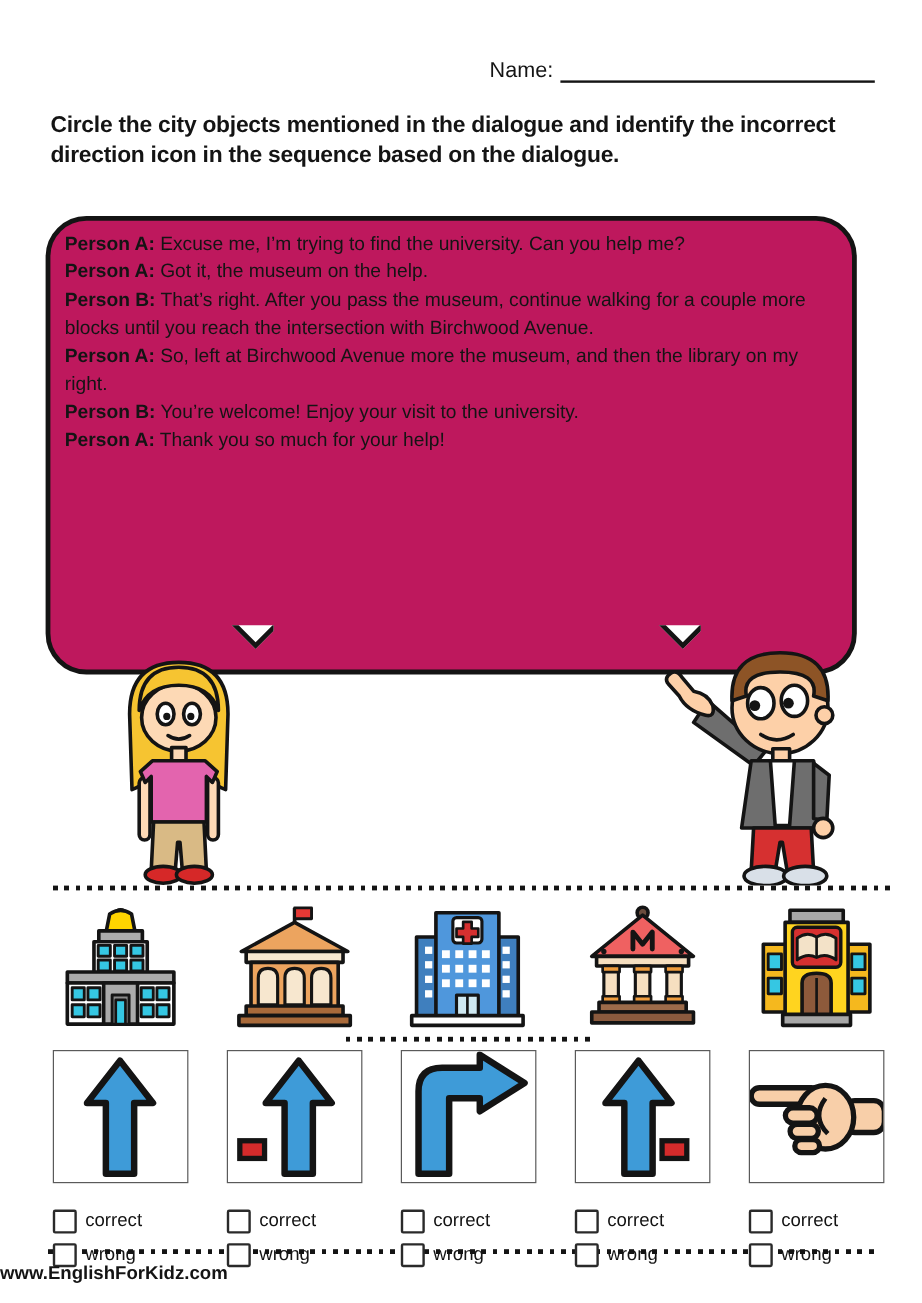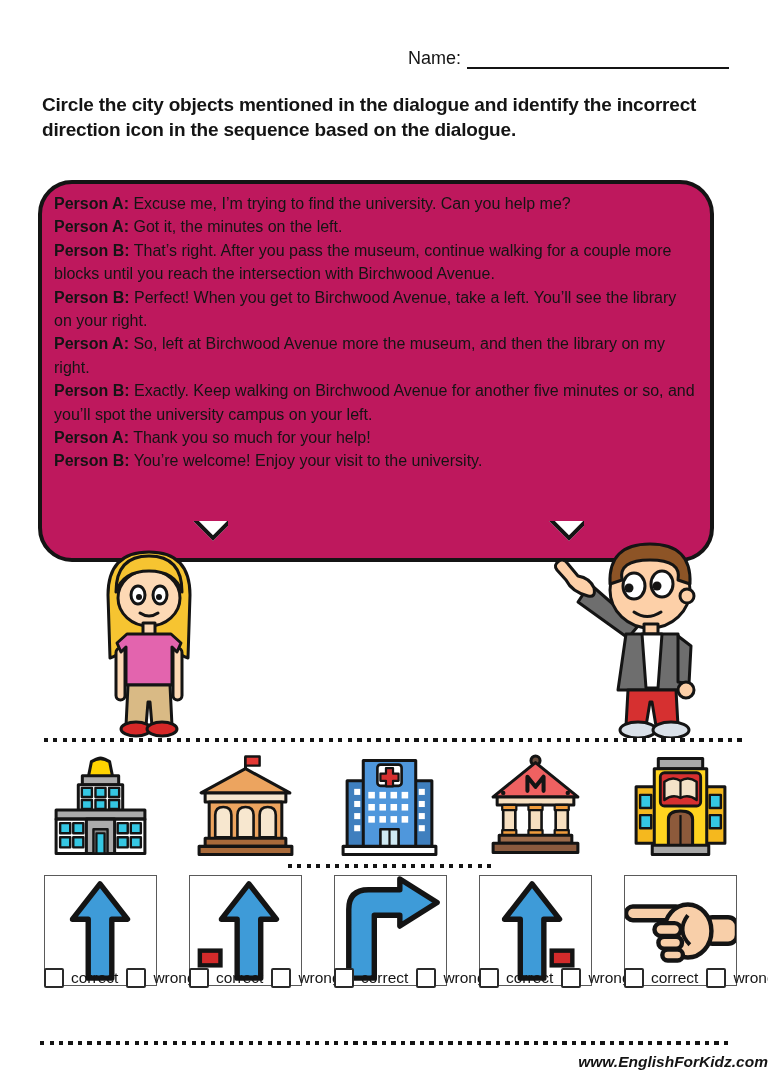--- a/index.html
+++ b/index.html
@@ -24,45 +24,43 @@
   #dots-mid{left:288px;top:864px;width:208px;}
   #dots-bottom{left:40px;top:1041px;width:692px;}
   
   .char{position:absolute;}
   
   .bld{position:absolute;top:752px;width:113px;height:106px;}
   
   .dir-box{position:absolute;top:875px;width:113px;height:111px;border:1.5px solid #5a5a5a;box-sizing:border-box;background:#fff;}
   .dir-box svg{width:100%;height:100%;display:block;}
   
-  .ans{position:absolute;top:968px;display:flex;flex-direction:row;gap:8px;}
+  .ans{position:absolute;top:1008px;display:flex;flex-direction:column;gap:8px;}
   .opt{display:flex;align-items:center;font-size:15.5px;}
   .cb{width:20px;height:20px;border:2.5px solid #2a2a2a;border-radius:2px;background:#fff;box-sizing:border-box;margin-right:7px;flex:none;}
   
-  .footer{position:absolute;left:0;right:0;top:1053px;text-align:right;font-size:15.5px;font-weight:bold;font-style:italic;}
+  .footer{position:absolute;left:0;right:0;top:1053px;text-align:left;font-size:15.5px;font-weight:bold;}
 </style>
 </head>
 <body>
 
 <div class="name-row">
   <span>Name:</span>
   <span class="name-blank"></span>
 </div>
 
 <div class="title">Circle the city objects mentioned in the dialogue and identify the incorrect direction icon in the sequence based on the dialogue.</div>
 
 <div class="bubble">
   <p><b>Person A:</b> <span>Excuse me, I’m trying to find the university. Can you help me?</span></p>
-  <p><b>Person A:</b> <span>Got it, the minutes on the left.</span></p>
+  <p><b>Person A:</b> <span>Got it, the museum on the help.</span></p>
   <p><b>Person B:</b> <span>That’s right. After you pass the museum, continue walking for a couple more blocks until you reach the intersection with Birchwood Avenue.</span></p>
-  <p><b>Person B:</b> <span>Perfect! When you get to Birchwood Avenue, take a left. You’ll see the library on your right.</span></p>
   <p><b>Person A:</b> <span>So, left at Birchwood Avenue more the museum, and then the library on my right.</span></p>
-  <p><b>Person B:</b> <span>Exactly. Keep walking on Birchwood Avenue for another five minutes or so, and you’ll spot the university campus on your left.</span></p>
+  <p><b>Person B:</b> <span>You’re welcome! Enjoy your visit to the university.</span></p>
   <p><b>Person A:</b> <span>Thank you so much for your help!</span></p>
-  <p><b>Person B:</b> <span>You’re welcome! Enjoy your visit to the university.</span></p>
 </div>
 <div class="tail" style="left:192px;"></div>
 <div class="tail" style="left:548px;"></div>
 
 <svg class="char" style="left:80px;top:540px;" width="138" height="198" viewBox="0 0 138 198">
   <g stroke="#141414" stroke-width="3" stroke-linejoin="round">
     <path d="M30,118 L28,55 Q28,12 69,12 Q110,12 110,55 L108,118 Q93,113 87,96 L51,96 Q45,113 30,118 Z" fill="#F6C431"></path>
     <ellipse cx="69" cy="58" rx="31" ry="28" fill="#FDD9B5"></ellipse>
     <path d="M36,52 Q36,16 69,16 Q102,16 102,52 Q95,31 69,31 Q43,31 36,52 Z" fill="#F6C431"></path>
     <ellipse cx="58" cy="55" rx="7" ry="9" fill="#fff"></ellipse>

